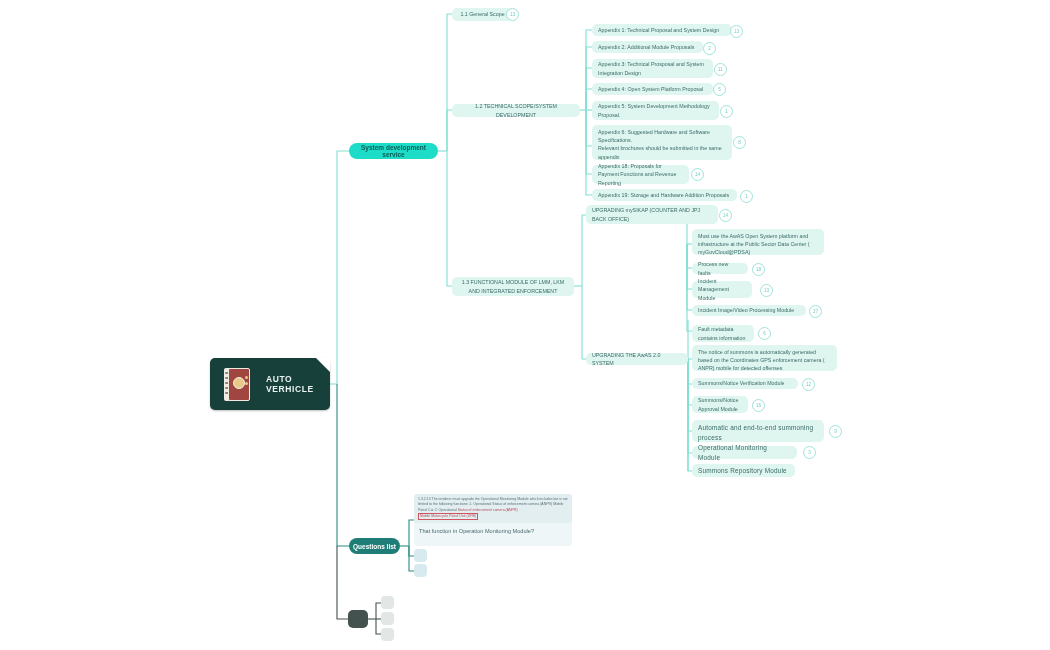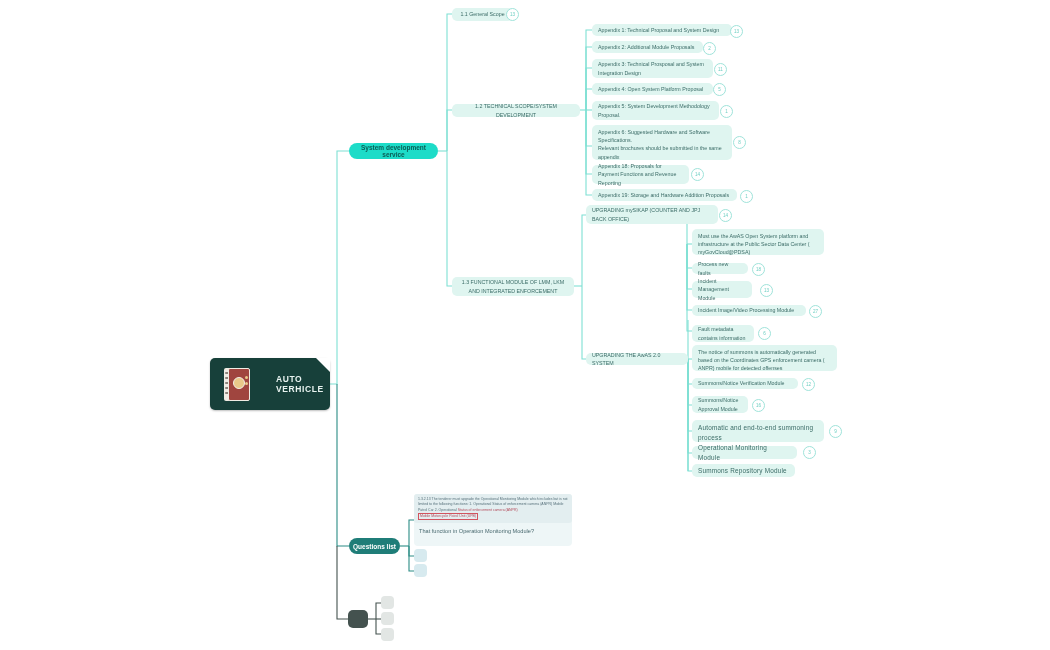--- a/index.html
+++ b/index.html
@@ -14,21 +14,21 @@
   
   .node{position:absolute;box-sizing:border-box;border-radius:7px;}
 
   
   .root{
     background:#17403a;border-radius:5px;color:#ffffff;
     display:flex;align-items:center;padding:0 14px;
     box-shadow:0 1px 2px rgba(0,0,0,.25);
   }
   .root .rlabel{
-    font-size:8.5px;font-weight:bold;letter-spacing:.6px;margin-left:24px;color:#e8f3f0;
+    font-size:8.5px;font-weight:bold;letter-spacing:.6px;margin-left:14px;color:#e8f3f0;
   }
   .root .foldcorner{
     position:absolute;right:0;top:0;width:14px;height:14px;
     background:#ffffff;
     clip-path:polygon(100% 0,0 0,100% 100%);
   }
   
   .bookicon{position:relative;width:28px;height:33px;flex:0 0 28px;}
   .bookicon .spine{position:absolute;left:0;top:0;width:7px;height:33px;background:#f0ece4;border-radius:2px;}
   .bookicon .cover{position:absolute;left:4px;top:0;width:22px;height:33px;background:#a0453f;border:1.5px solid #f0ece4;border-radius:2px;box-sizing:border-box;}

